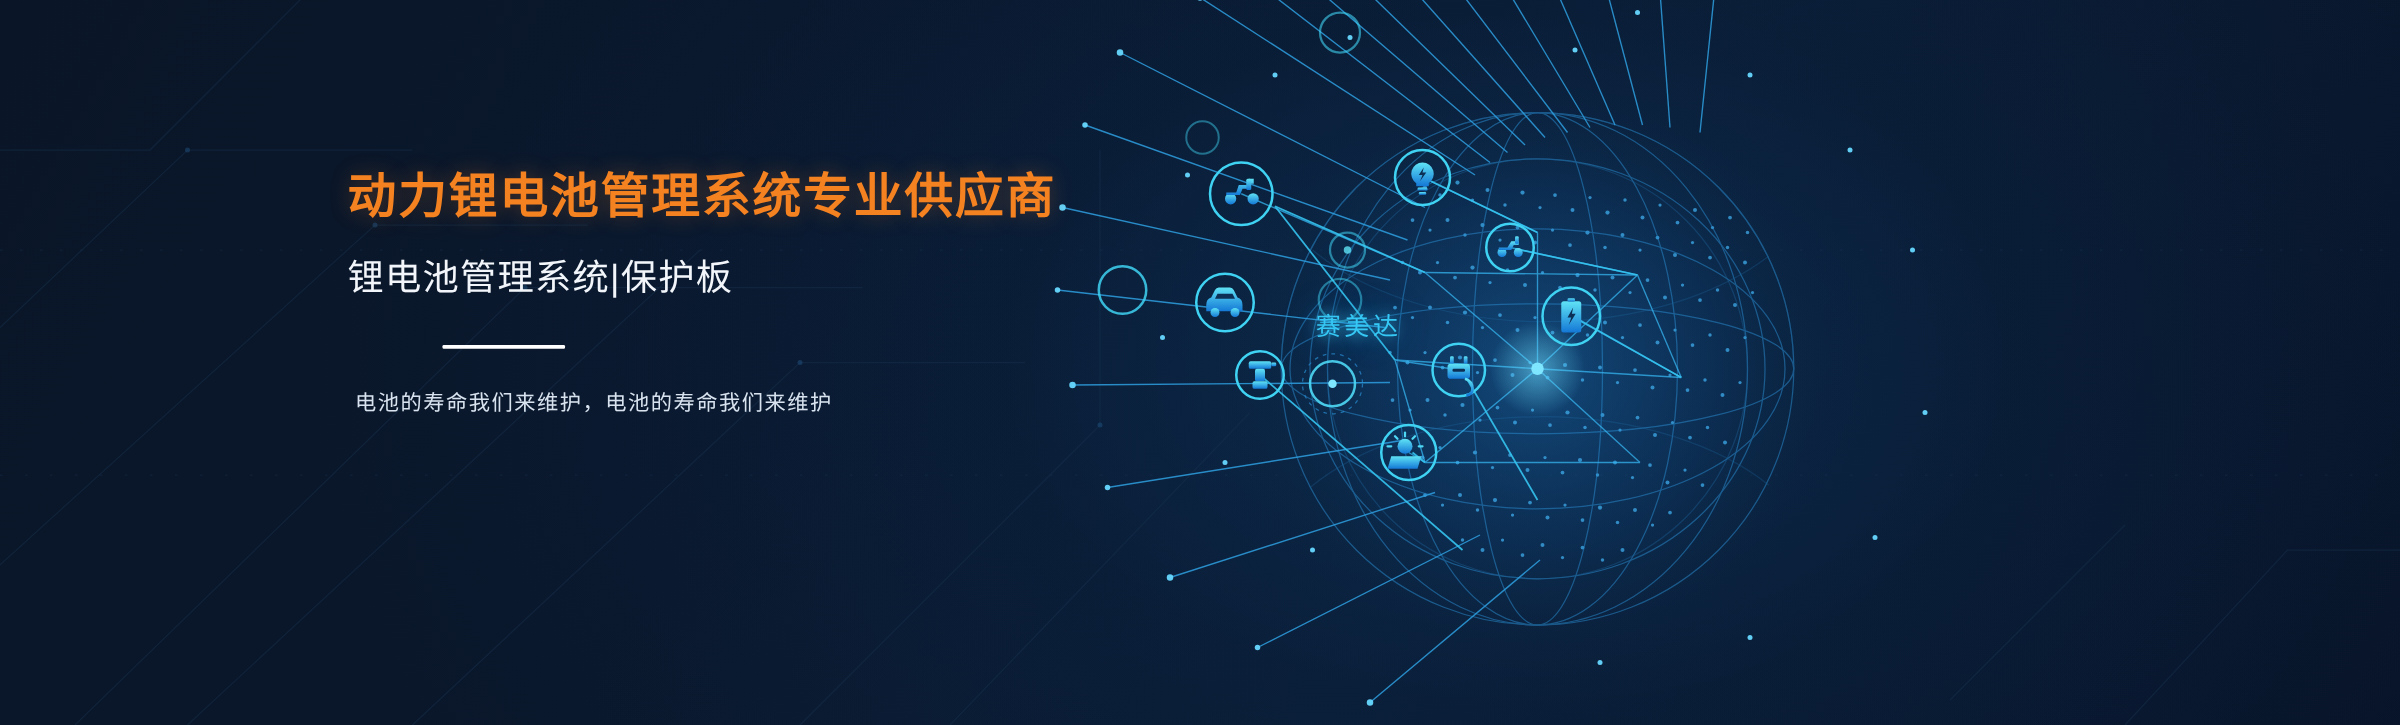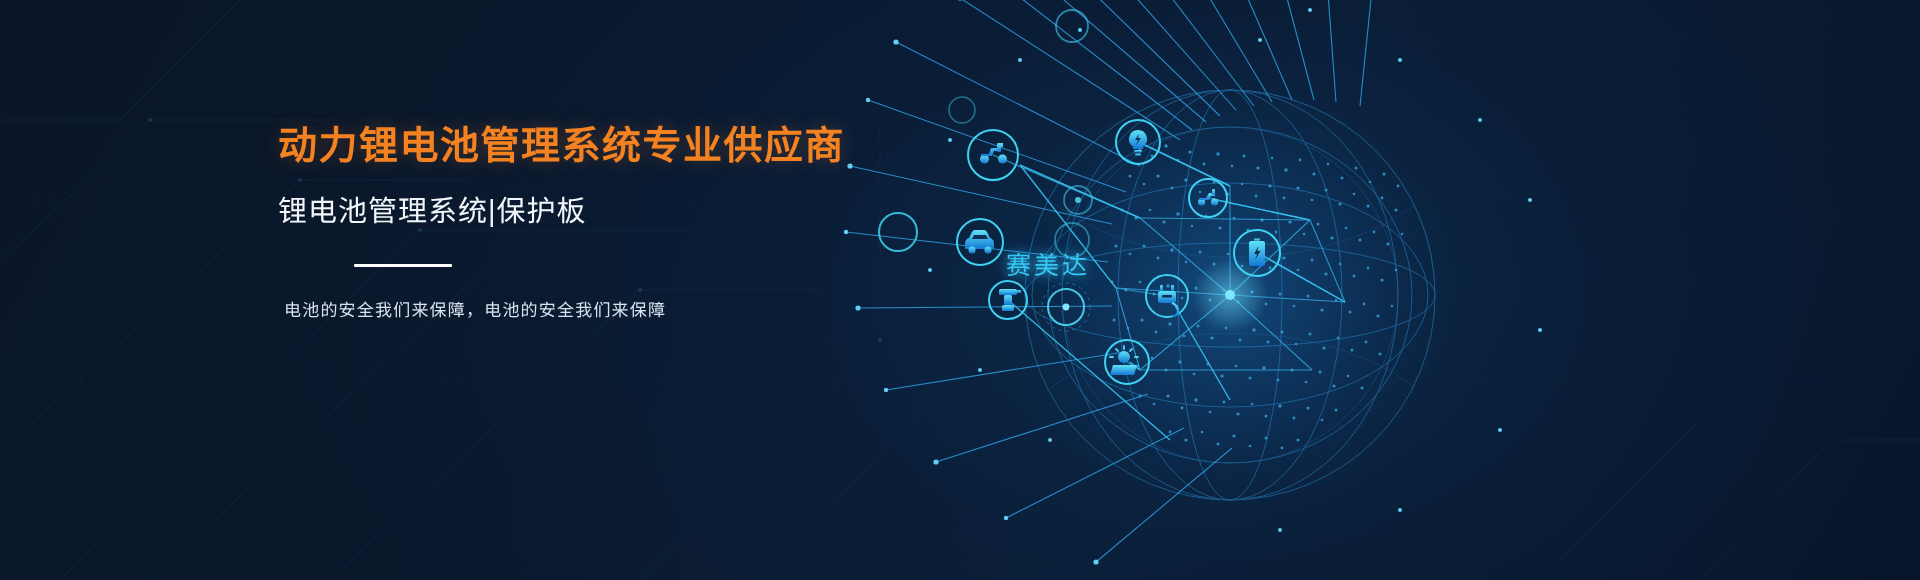--- a/index.html
+++ b/index.html
@@ -25,21 +25,21 @@
     position: absolute;
     inset: 0;
     opacity: 0.55;
     pointer-events: none;
   }
 
   
   .text-block {
     position: absolute;
     left: 278px;
-    top: 124px;
+    top: 136px;
     width: 720px;
   }
   .headline {
     margin: 0;
     font-size: 39px;
     line-height: 1.15;
     font-weight: bold;
     letter-spacing: 1.5px;
     color: #f58220;
     white-space: nowrap;
@@ -76,25 +76,25 @@
     left: 840px;
     top: -30px;
     width: 780px;
     height: 640px;
     pointer-events: none;
   }
   .globe-wrap svg { display: block; width: 100%; height: 100%; }
 
   .brand-center {
     position: absolute;
-    left: 968px;
+    left: 1007px;
     top: 245px;
     width: 160px;
     text-align: center;
-    font-size: 25px;
+    font-size: 20px;
     letter-spacing: 3px;
     color: #36c8f5;
     text-shadow: 0 0 12px rgba(54,200,245,0.85), 0 0 26px rgba(30,140,220,0.5);
     pointer-events: none;
   }
 </style>
 </head>
 <body>
 
 <div id="banner">
@@ -543,16 +543,16 @@
     </svg>
 
   </div>
 
   <div class="brand-center">赛美达</div>
 
   <div class="text-block">
     <h1 class="headline">动力锂电池管理系统专业供应商</h1>
     <h2 class="subhead">锂电池管理系统|保护板</h2>
     <div class="divider"></div>
-    <p class="tagline">电池的安全我们来保障，电池的安全我们来保障</p>
+    <p class="tagline">电池的寿命我们来维护，电池的寿命我们来维护</p>
   </div>
 
 </div>
 
 </body></html>

